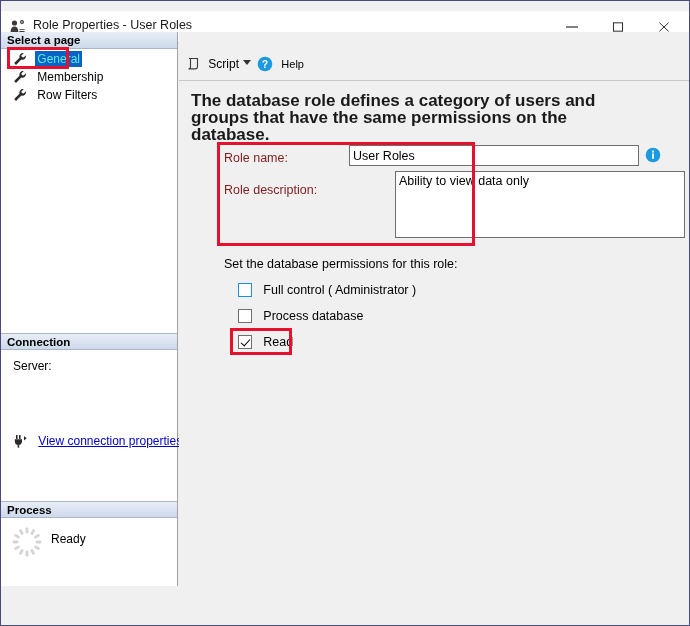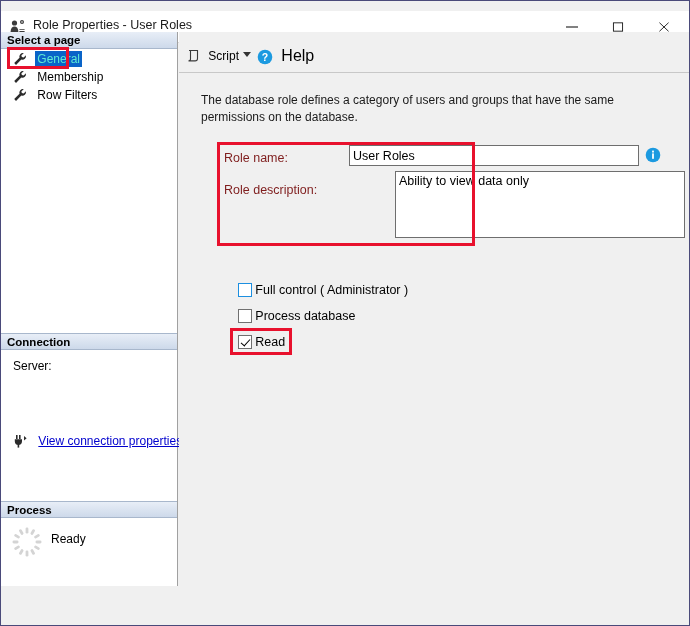--- a/index.html
+++ b/index.html
@@ -143,21 +143,21 @@
   
   #content {
     position: absolute;
     left: 178px; top: 31px;
     width: 510px;
     height: 554px;
     background: #f0f0f0;
   }
   #toolbar {
     position: absolute;
-    left: 0; top: 8px;
+    left: 0; top: 16px;
     width: 510px;
     height: 32px;
     background: #f0f0f0;
     border-bottom: 1px solid #c8c8c8;
   }
   #script-btn {
     position: absolute;
     left: 7px; top: 6px;
     height: 20px;
     line-height: 20px;
@@ -177,29 +177,30 @@
   }
   #help-btn {
     position: absolute;
     left: 78px; top: 6px;
     height: 20px;
     line-height: 20px;
     white-space: nowrap;
     cursor: default;
   }
   #help-icon { display: inline-block; vertical-align: -4px; width: 16px; height: 16px; }
-  #help-label { margin-left: 5px; font-size: 16px; }
+  #help-label { margin-left: 5px; font-size: 11px; }
 
   #desc-text {
     position: absolute;
-    left: 22px; top: 60px;
+    left: 12px; top: 60px;
     width: 450px;
-    font-size: 12px;
+    font-size: 17px;
     line-height: 17px;
     color: #1a1a1a;
+    font-weight: bold;
   }
 
   .field-label {
     position: absolute;
     font-size: 12.5px;
     color: #7f1d1d;
   }
   #lbl-rolename { left: 45px; top: 119px; }
   #lbl-roledesc { left: 45px; top: 151px; }
 
@@ -277,21 +278,21 @@
   .cb.focused { border: 1px solid #1c8fe0; }
   .cb.checked::after {
     content: "";
     position: absolute;
     left: 3.5px; top: 1px;
     width: 4px; height: 8px;
     border: solid #000;
     border-width: 0 1.6px 1.6px 0;
     transform: rotate(42deg);
   }
-  .perm-label { margin-left: 0; font-size: 12.5px; }
+  .perm-label { margin-left: 8px; font-size: 12.5px; }
 
   #redbox-read {
     position: absolute;
     left: 51px; top: 296px;
     width: 62px; height: 27px;
     border: 3px solid #e8112d;
     box-sizing: border-box;
     pointer-events: none;
   }
 
@@ -472,20 +473,21 @@
     <div id="info-icon">
       <svg width="16" height="16" viewBox="0 0 16 16">
         <circle cx="8" cy="8" r="7.3" fill="#1c9ae0"></circle>
         <rect x="7.1" y="6.4" width="1.8" height="5.4" fill="#ffffff"></rect>
         <rect x="7.1" y="3.6" width="1.8" height="1.9" fill="#ffffff"></rect>
       </svg>
     </div>
 
     <div id="redbox-fields"></div>
 
+    <div id="perm-title">Set the database permissions for this role:</div>
 
     <div class="perm-row" id="perm-row-0">
       <span class="cb focused"></span>
       <span class="perm-label">Full control ( Administrator )</span>
     </div>
 
     <div class="perm-row" id="perm-row-1">
       <span class="cb"></span>
       <span class="perm-label">Process database</span>
     </div>

